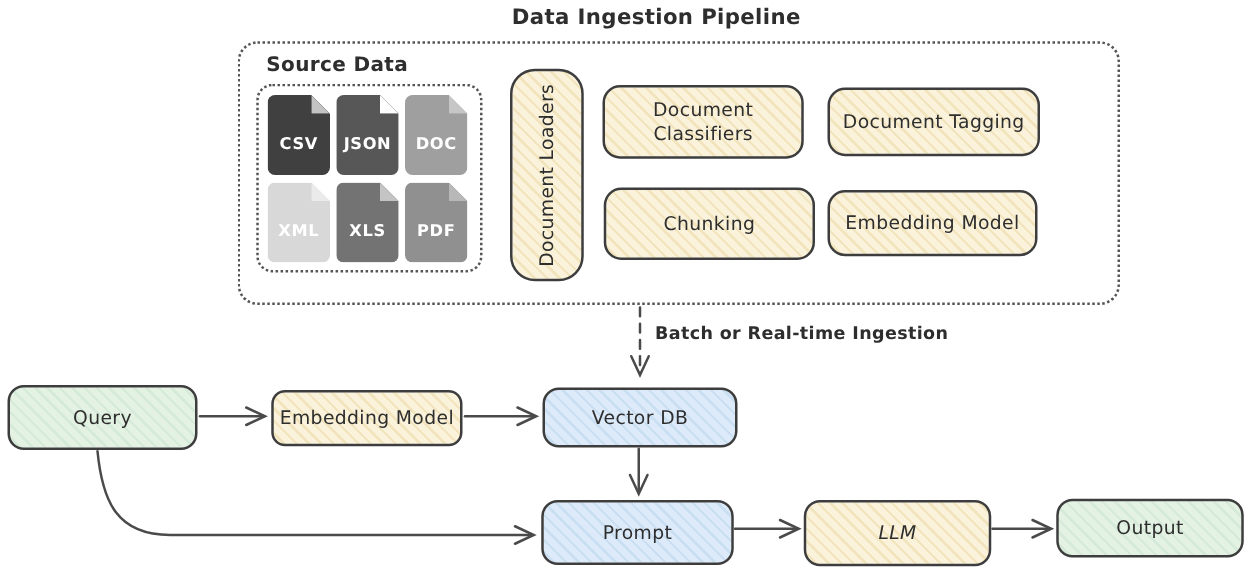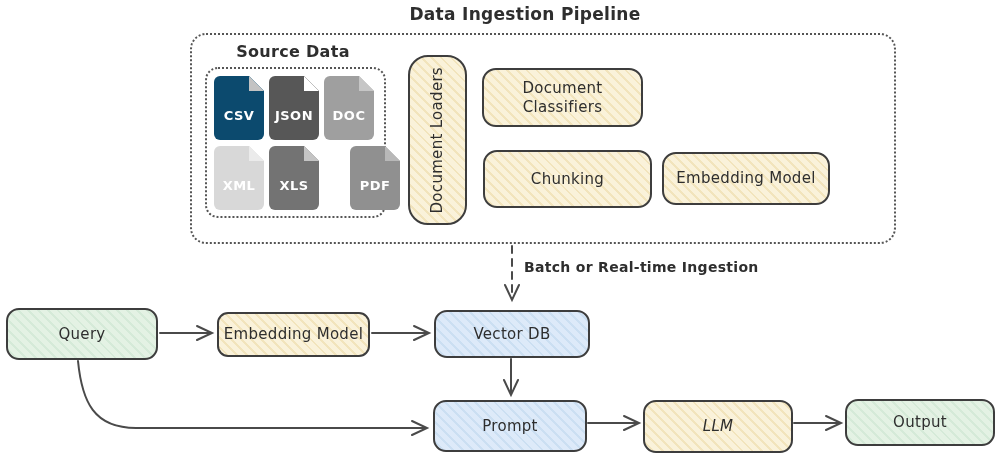--- a/index.html
+++ b/index.html
@@ -13,21 +13,21 @@
   }
   .label-text { letter-spacing: 0.3px; }
 
   
   .diagram-title {
     position: absolute; left: 340px; top: 4px; width: 370px;
     text-align: center; font-size: 17px; font-weight: 700;
   }
   .source-data-label {
     position: absolute; left: 213px; top: 42px; width: 160px;
-    text-align: center; font-size: 16px; font-weight: 600;
+    text-align: left; font-size: 16px; font-weight: 600;
   }
   .ingestion-label {
     position: absolute; left: 524px; top: 259px; width: 260px;
     font-size: 14px; font-weight: 600;
   }
 
   
   .pipeline-container {
     position: absolute; left: 190px; top: 33px; width: 702px; height: 207px;
     border: 2px dotted var(--dotted, #555); border-radius: 16px;
@@ -97,52 +97,53 @@
 <div id="canvas">
 
   <div class="diagram-title label-text">Data Ingestion Pipeline</div>
 
   <div class="pipeline-container"></div>
 
   <div class="source-data-label label-text">Source Data</div>
   <div class="source-files-container"></div>
 
   <div class="files-grid">
-    <div class="file" style="background: #0c4a6e;">
+    <div class="file" style="background: #404040;">
         <span class="fold" style="background: rgb(195, 195, 195);"></span>
         <span class="file-label" style="color: rgb(255, 255, 255);">CSV</span>
       </div>
     <div class="file" style="background: rgb(87, 87, 87);">
         <span class="fold" style="background: rgb(255, 255, 255);"></span>
         <span class="file-label" style="color: rgb(255, 255, 255);">JSON</span>
       </div>
     <div class="file" style="background: rgb(159, 159, 159);">
         <span class="fold" style="background: rgb(198, 198, 198);"></span>
         <span class="file-label" style="color: rgb(255, 255, 255);">DOC</span>
       </div>
     <div class="file" style="background: rgb(216, 216, 216);">
         <span class="fold" style="background: rgb(235, 235, 235);"></span>
         <span class="file-label" style="color: rgb(255, 255, 255);">XML</span>
       </div>
     <div class="file" style="background: #737373;">
         <span class="fold" style="background: rgb(196, 196, 196);"></span>
         <span class="file-label" style="color: rgb(255, 255, 255);">XLS</span>
       </div>
-    <div class="file" style="background: rgb(144, 144, 144); margin-left: 26px;">
+    <div class="file" style="background: rgb(144, 144, 144);">
         <span class="fold" style="background: rgb(184, 184, 184);"></span>
         <span class="file-label" style="color: rgb(255, 255, 255);">PDF</span>
       </div>
   </div>
 
   <div class="box fill-cream loader-box">
     <span class="vertical-text label-text">Document Loaders</span>
   </div>
 
   <div class="box fill-cream stage-classifiers label-text">Document
 Classifiers</div>
+  <div class="box fill-cream stage-tagging label-text">Document Tagging</div>
   <div class="box fill-cream stage-chunking label-text">Chunking</div>
   <div class="box fill-cream stage-embedding label-text">Embedding Model</div>
 
   <div class="ingestion-label label-text">Batch or Real-time Ingestion</div>
 
   <div class="box fill-green query-box label-text">Query</div>
   <div class="box fill-cream embed2-box label-text">Embedding Model</div>
   <div class="box fill-blue  vectordb-box label-text">Vector DB</div>
   <div class="box fill-blue  prompt-box label-text">Prompt</div>
   <div class="box fill-cream llm-box label-text">LLM</div>

